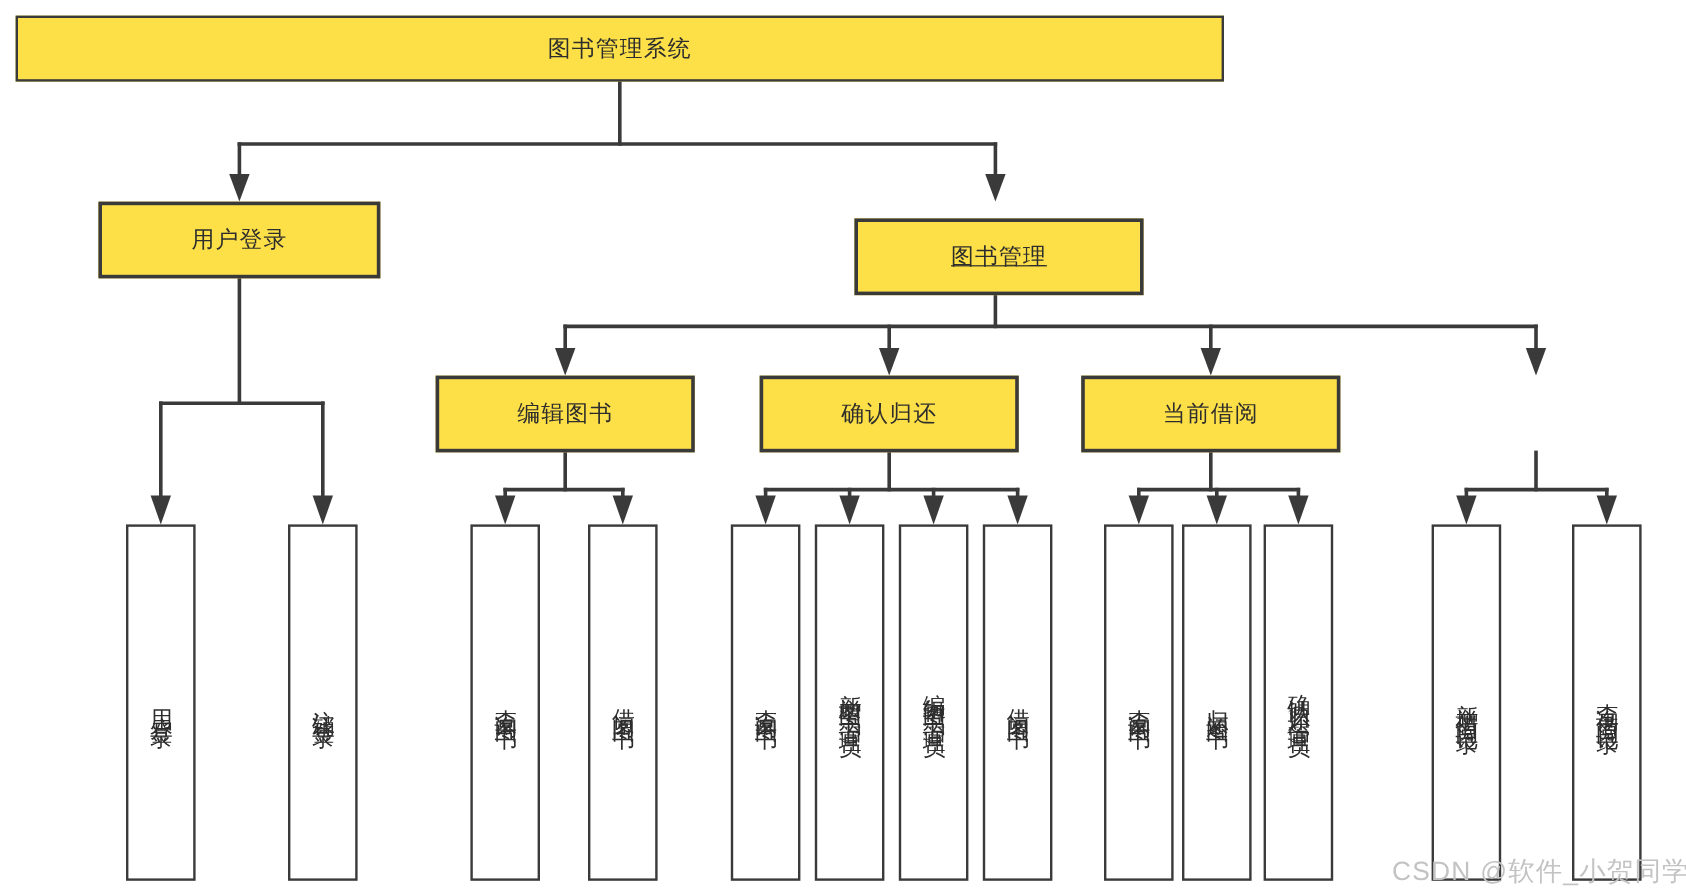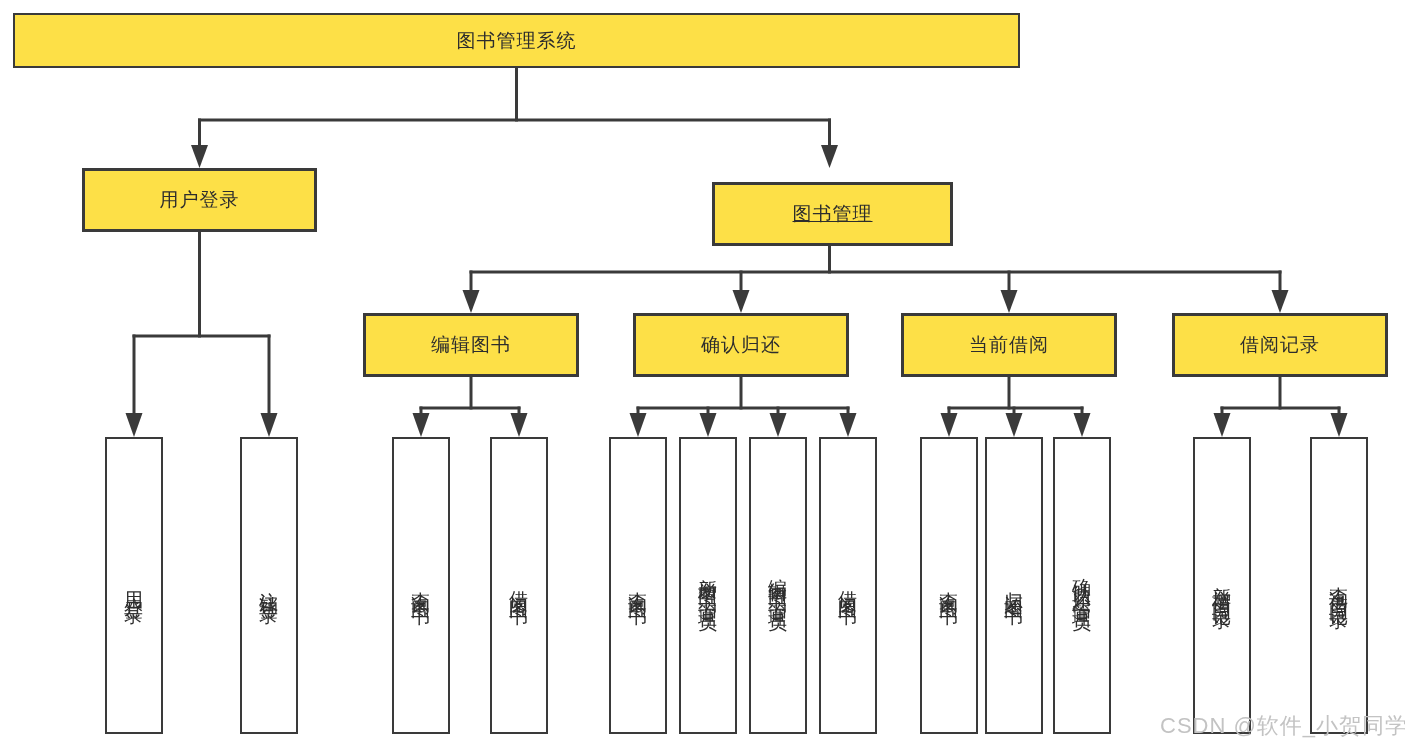--- a/index.html
+++ b/index.html
@@ -180,23 +180,20 @@
 
   <div class="box box-h box-l2 box-l2-a">
     <span>编辑图书</span>
   </div>
   <div class="box box-h box-l2 box-l2-b">
     <span>确认归还</span>
   </div>
   <div class="box box-h box-l2 box-l2-c">
     <span>当前借阅</span>
   </div>
-  <div class="box box-h box-l2 box-l2-d">
-    <span>借阅记录</span>
-  </div>
 
   <div class="leaf lf1">
     <span>用户登录</span>
   </div>
   <div class="leaf lf2">
     <span>注销登录</span>
   </div>
 
   <div class="leaf lf3">
     <span>查询图书</span>

